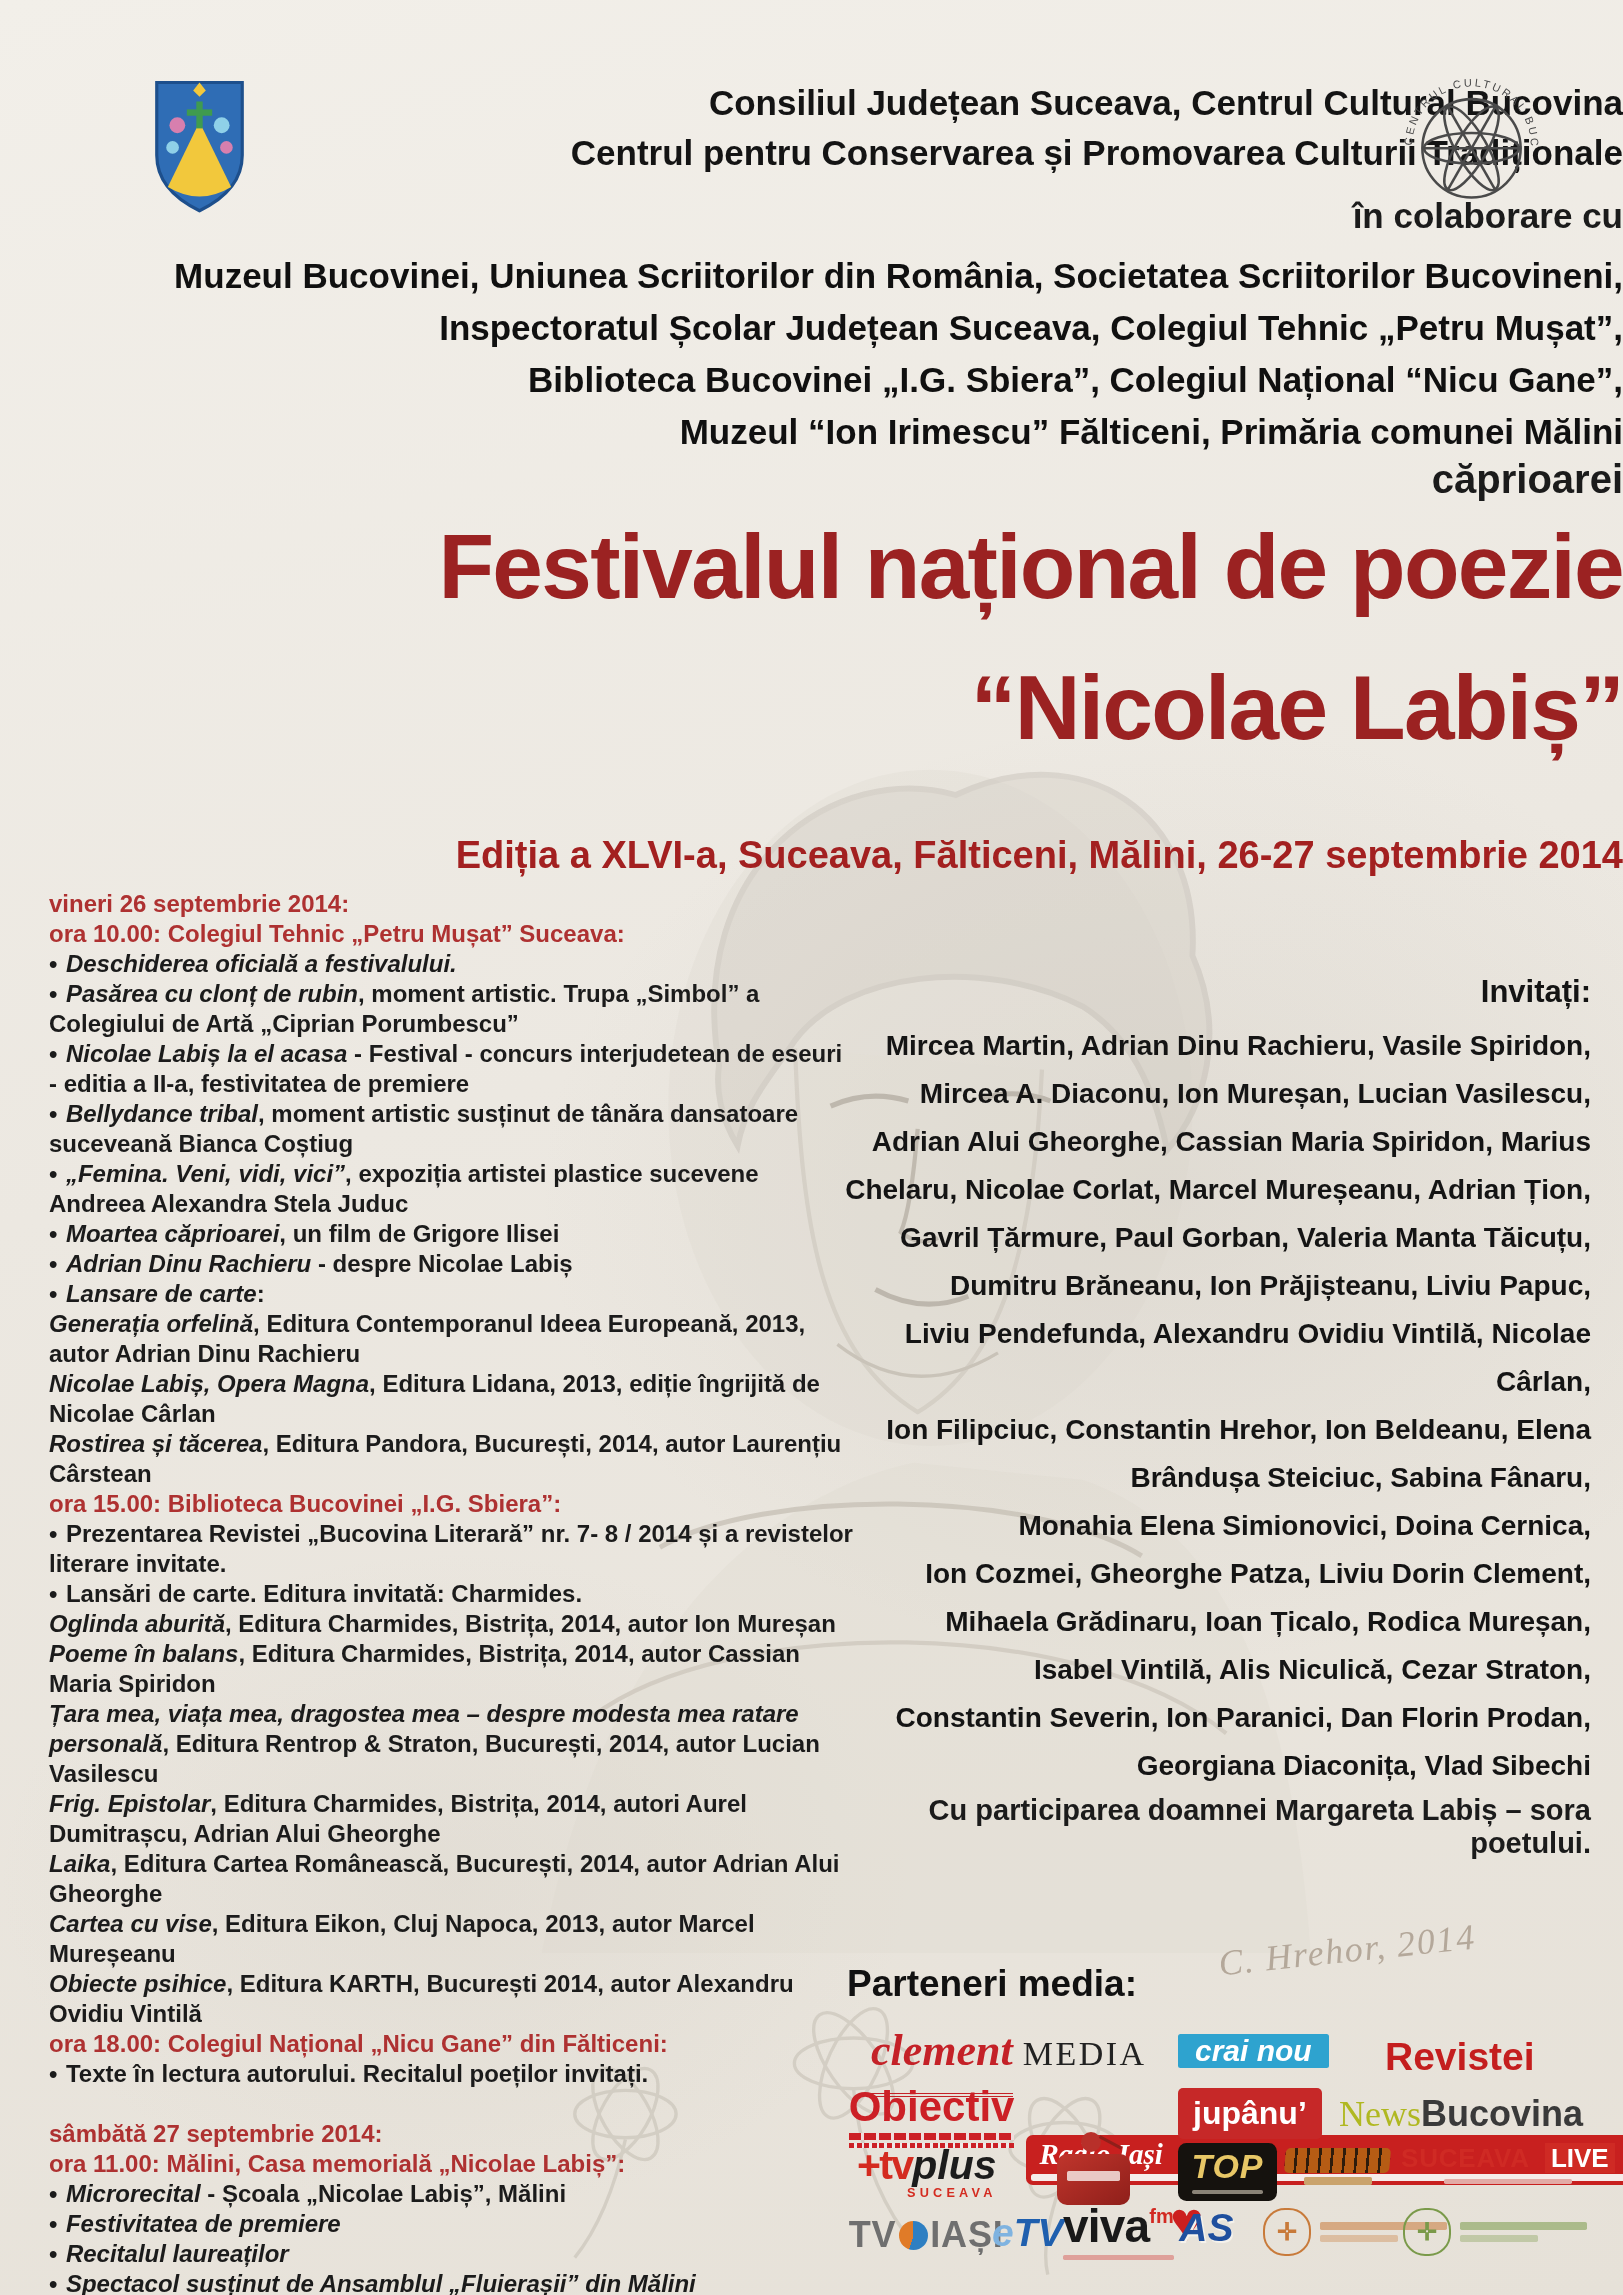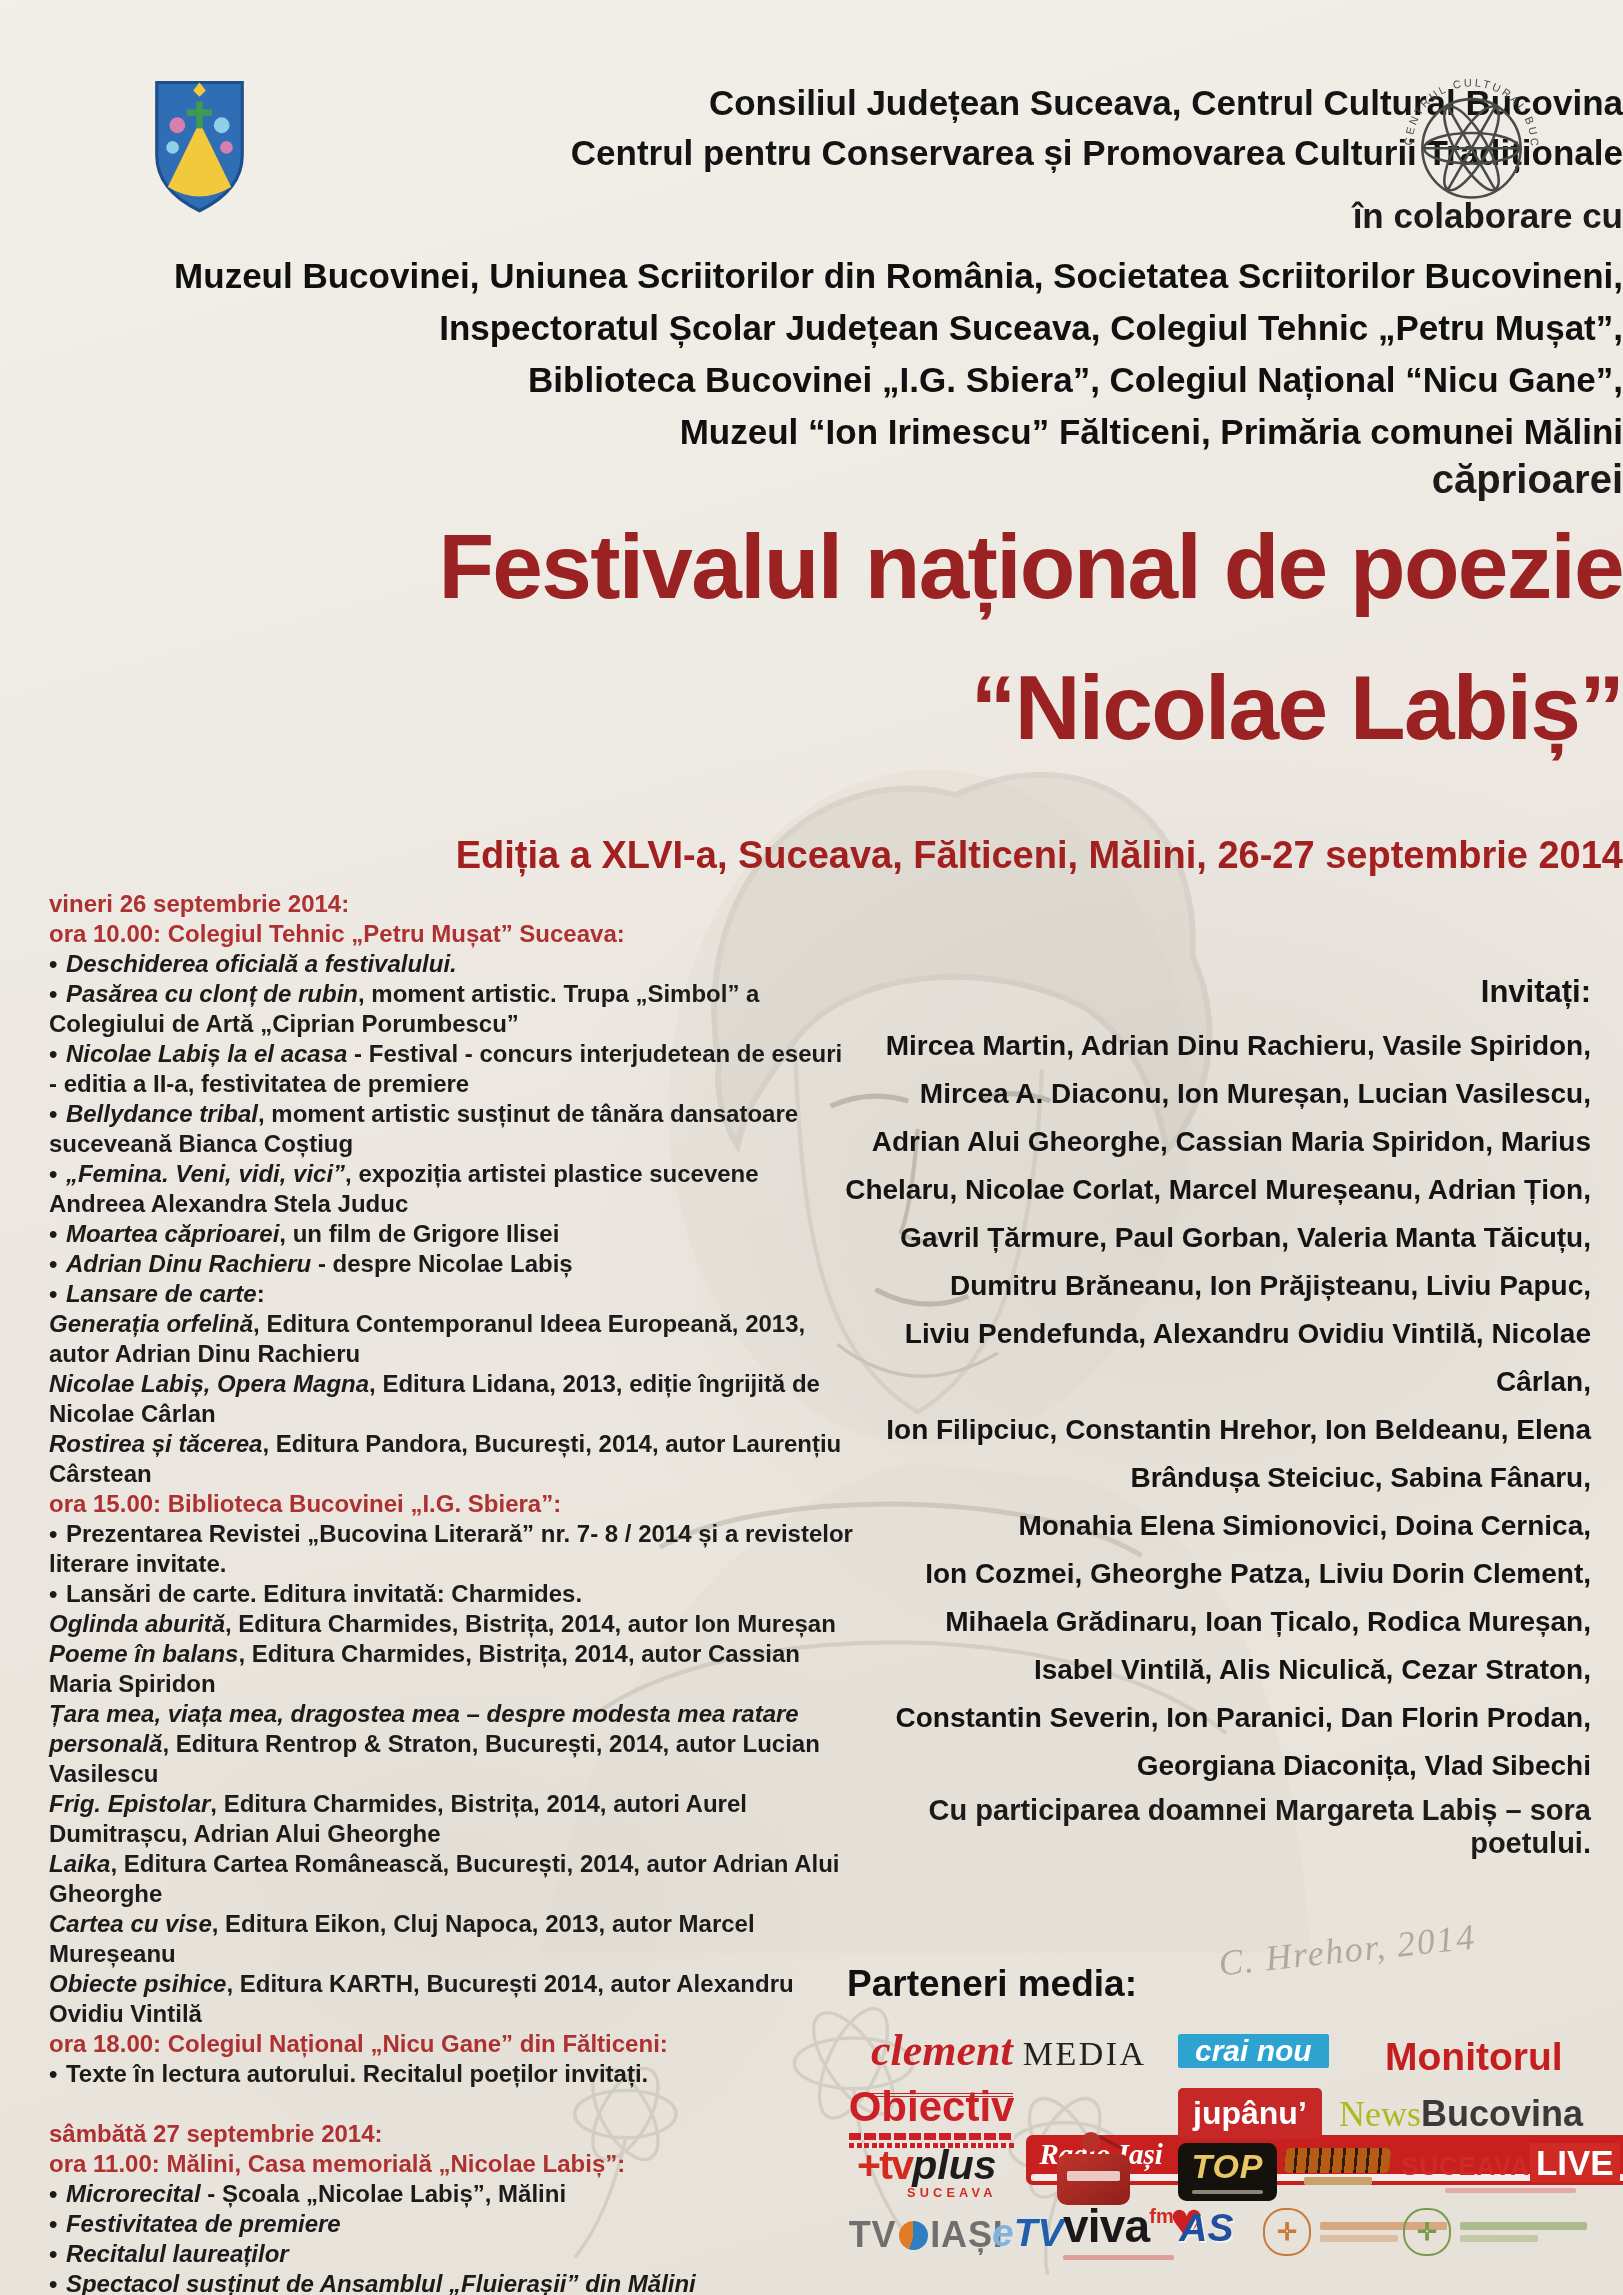--- a/index.html
+++ b/index.html
@@ -60,21 +60,21 @@
   .lg-imedia .ant{position:absolute;left:24px;top:-22px;width:20px;height:20px;border-radius:50%;background:#b8302a;}
   .lg-imedia .ant2{position:absolute;right:6.8px;top:-13.5px;width:25px;height:3.4px;background:#8f1f1a;transform:rotate(28deg);}
   .lg-imedia .txt{position:absolute;left:10px;top:17px;right:10px;height:10px;background:#f4e5e2;border-radius:1.7px;opacity:.85;}
   .lg-top{background:#15120e;border-radius:8.5px;padding:4.2px 13.5px 7.6px;text-align:center;}
   .lg-top .t{color:#e8c766;font-weight:700;font-style:italic;font-size:34px;letter-spacing:0.8px;}
   .lg-top .s{height:4.2px;background:#8a8377;margin-top:3.4px;border-radius:1.7px;}
   .lg-bucinfo .b1{width:105px;height:25px;border-radius:5px;transform:skew(-5deg);
     background:repeating-linear-gradient(90deg,#b65c14 0 9.3px,#2e1c0c 9.3px 12px);}
   .lg-bucinfo .b2{width:68px;height:7.6px;margin:4.2px auto 0;background:#caa36c;border-radius:1.7px;}
   .lg-slive .p1{color:#cf2a24;font-weight:700;font-size:26px;letter-spacing:0.8px;}
-  .lg-slive .p2{background:#cf2a24;color:#fff;font-weight:700;font-size:35px;padding:0 6px;margin-left:0;}
+  .lg-slive .p2{background:#cf2a24;color:#fff;font-weight:700;font-size:26px;padding:0 6px;margin-left:15px;}
   .lg-slive .sub{height:5px;width:60%;margin:5px auto 0;background:#e3aba6;border-radius:1.7px;}
   .lg-tvriasi{color:#6f6f6f;font-weight:700;font-size:36px;letter-spacing:0.8px;}
   .lg-tvriasi .r{display:inline-block;width:29px;height:29px;border-radius:50%;
     background:conic-gradient(#2e7fc2 0 55%, #e07b28 55% 100%);vertical-align:-2.5px;margin:0 2.5px;}
   .lg-etv{font-style:italic;font-weight:700;font-size:39px;}
   .lg-etv .e{color:#7fb3e0;}
   .lg-etv .tv{color:#1f5fae;}
   .lg-viva .t{color:#191919;font-weight:700;font-size:46px;letter-spacing:-0.8px;}
   .lg-viva .fm{color:#d22a22;font-size:20px;font-weight:700;vertical-align:18.6px;}
   .lg-viva .sub{height:5px;background:#dfa09a;margin-top:1.7px;border-radius:1.7px;}
@@ -237,21 +237,21 @@
   <div class="abs mhead">Parteneri media:</div>
 
   <div class="abs logos">
 
     <div class="lg lg-clement" style="left:24px;top:0px">
       <span class="w">clement</span><span class="s">MEDIA</span>
     </div>
     <div class="lg lg-crainou" style="left:331px;top:8.5px">crai nou</div>
     <div class="lg lg-monitorul" style="left:538px;top:3.4px">
       
-      <span>Monitorul</span>
+      <span>Revistei</span>
     </div>
 
     <div class="lg lg-obiectiv" style="left:1.7px;top:61px">
       <div class="t">Obiectiv</div>
         <div class="sub"></div>
         <div class="sub2"></div>
     </div>
     <div class="lg lg-radioiasi" style="left:179px;top:59px">
       <span class="t">Radio Iași</span><span class="strip"></span>
     </div>

